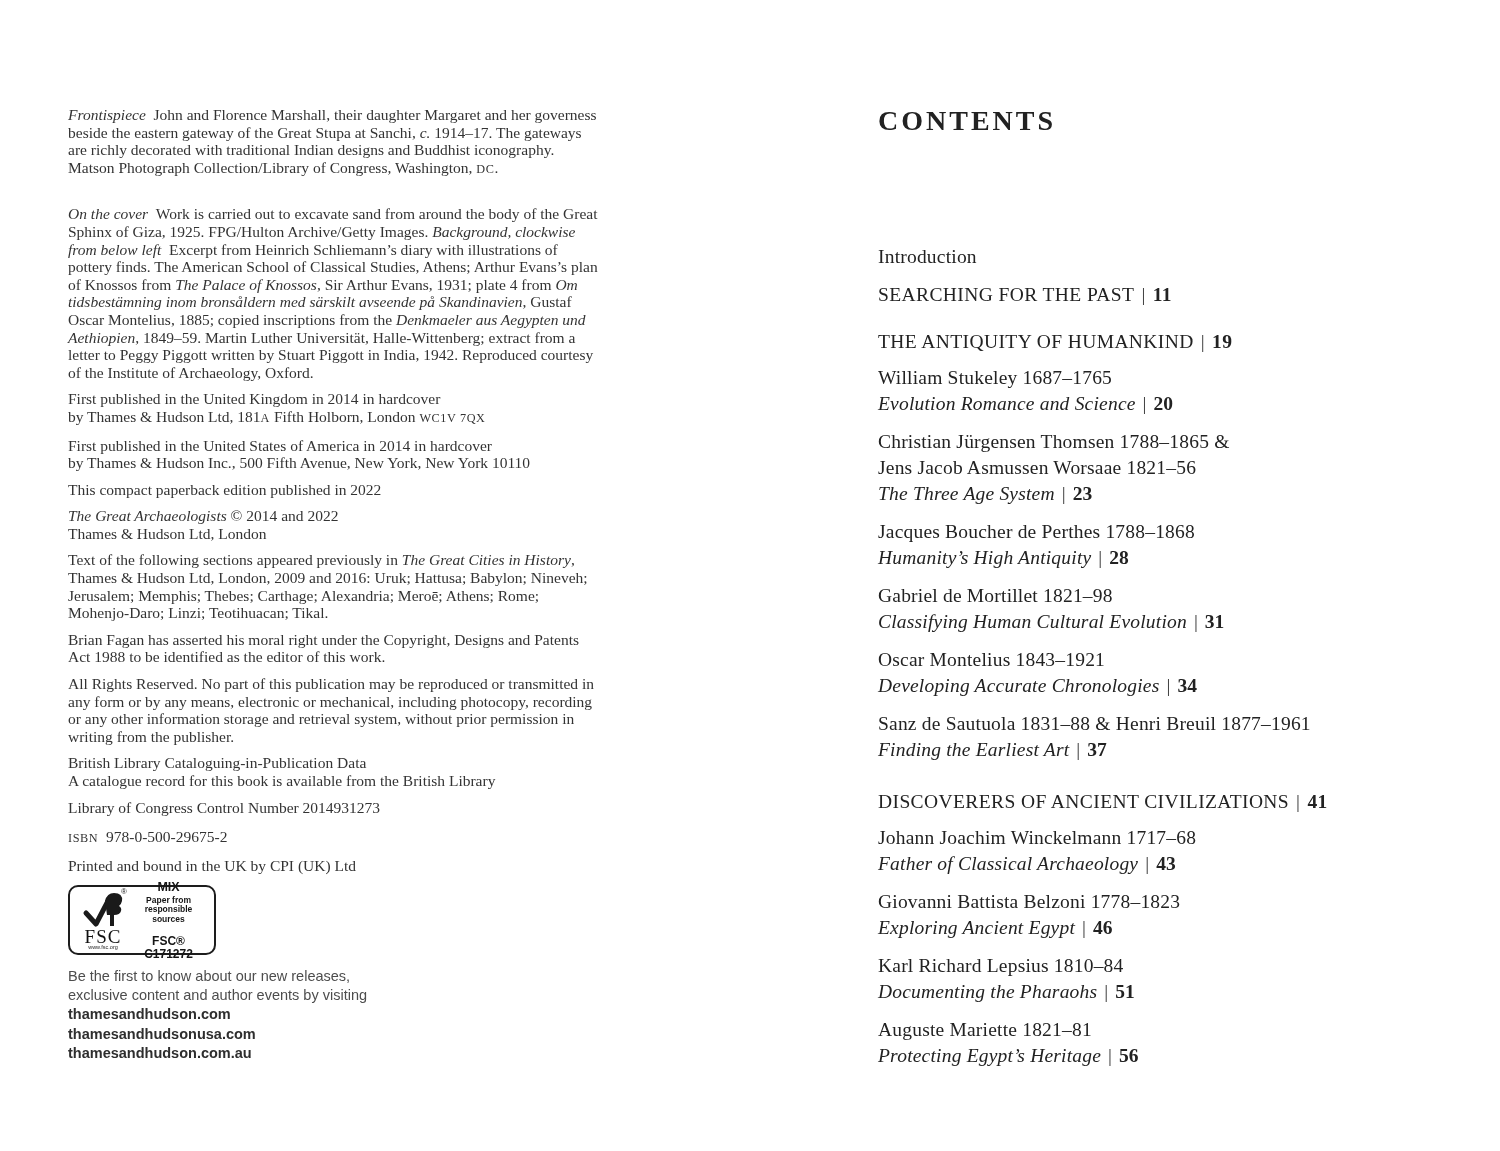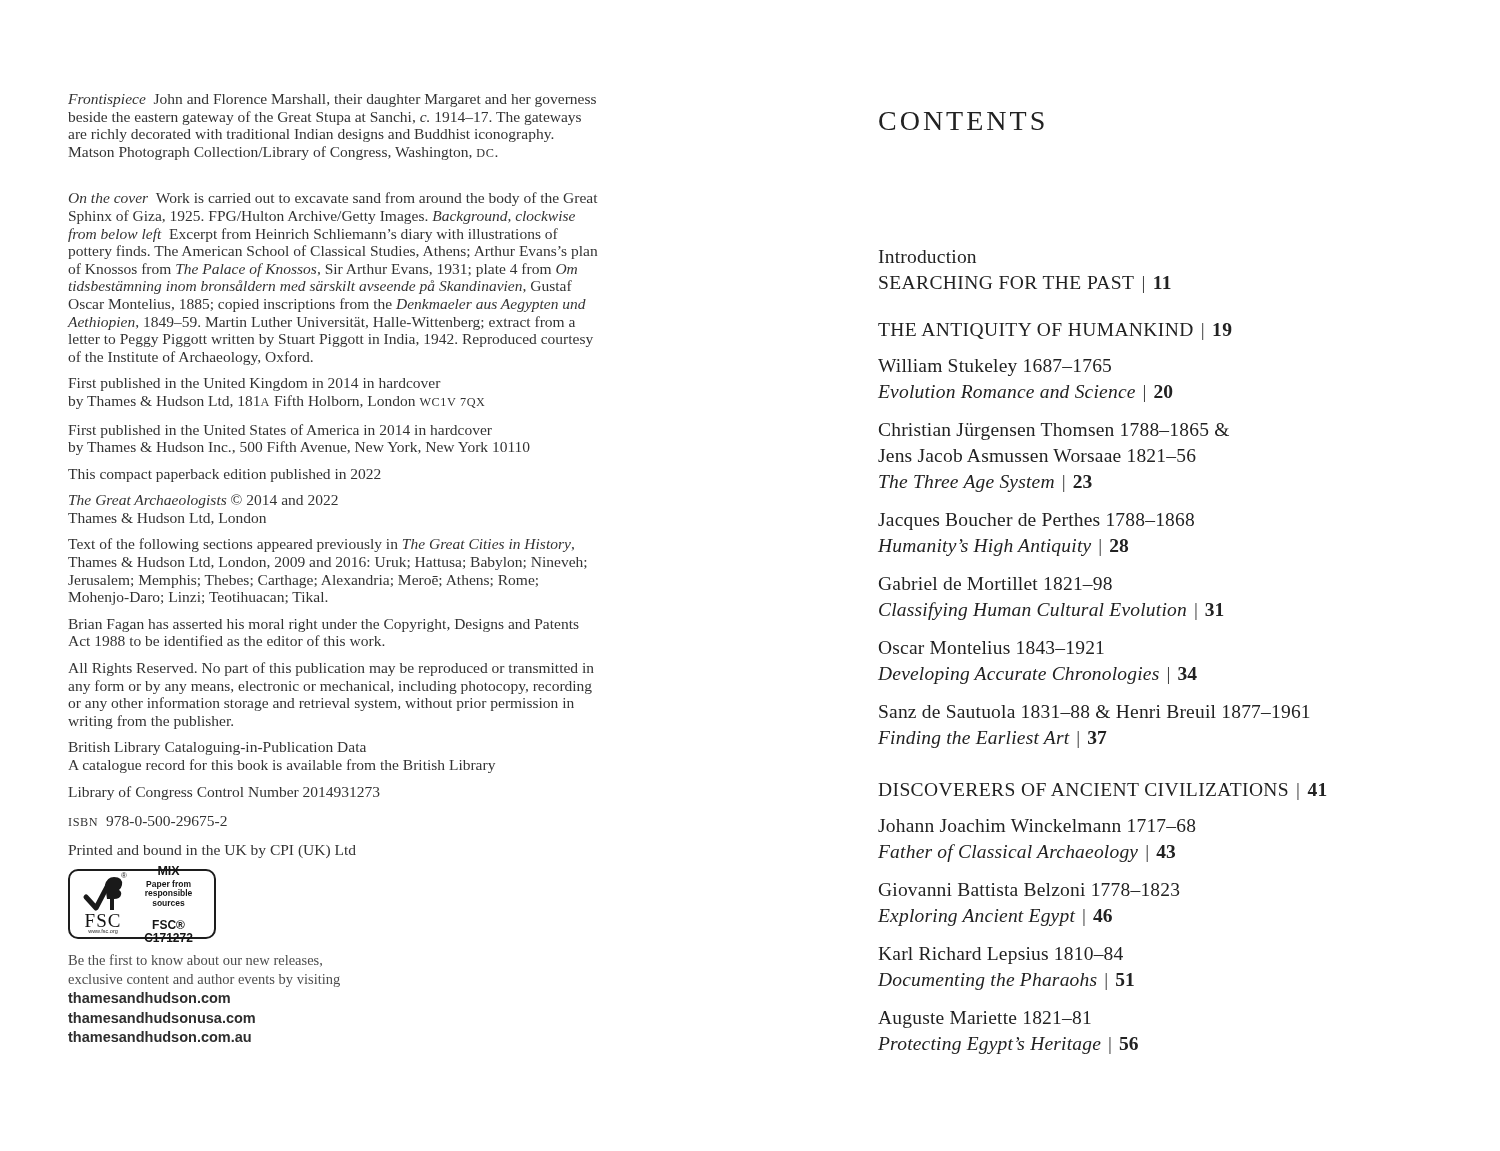--- a/index.html
+++ b/index.html
@@ -2,21 +2,21 @@
 <html><head>
 <meta charset="utf-8">
 <style>
   html,body{margin:0;padding:0;}
   body{
     width:1500px;height:1151px;background:#ffffff;position:relative;overflow:hidden;
     font-family:"Liberation Serif","DejaVu Serif",serif;color:#333;
     -webkit-font-smoothing:antialiased;
   }
   
-  .page-left{position:absolute;left:68px;top:90px;width:530px;}
+  .page-left{position:absolute;left:68px;top:106px;width:530px;}
   .page-left p{margin:0 0 9px;font-size:15.5px;line-height:17.6px;color:#333;}
   .page-left p.mb-lg{margin-bottom:27px;}
   .page-left p.mb-md{margin-bottom:12px;}
   .sc{text-transform:uppercase;font-size:79%;letter-spacing:.6px;}
 
   
   .fsc-box{
     margin-top:11px;width:148px;height:70px;border:2px solid #1d1d1d;border-radius:10px;
     display:flex;align-items:center;box-sizing:border-box;padding:4px 6px 4px 7px;
   }
@@ -25,32 +25,32 @@
   .fsc-reg{position:absolute;top:-3px;right:2px;font-size:8px;color:#1d1d1d;font-family:"Liberation Sans",sans-serif;}
   .fsc-brand{font-size:19px;letter-spacing:1px;color:#111;line-height:15px;margin-top:1px;}
   .fsc-url{font-size:5.5px;color:#2a2a2a;font-family:"Liberation Sans",sans-serif;line-height:7px;}
   .fsc-right{flex:1;text-align:center;font-family:"Liberation Sans",sans-serif;color:#161616;}
   .fsc-mix{font-size:12.5px;font-weight:700;line-height:14px;}
   .fsc-desc{font-size:8.5px;font-weight:700;line-height:9.5px;margin-top:2px;white-space:pre-line;}
   .fsc-code{font-size:12px;font-weight:700;line-height:13px;margin-top:11px;}
 
   
   .promo{margin-top:12px;font-family:"Liberation Sans",sans-serif;}
-  .promo-lines div{font-size:14.5px;line-height:19px;color:#4d4d4d;font-family:Liberation Serif, serif;}
+  .promo-lines div{font-size:14.5px;line-height:19px;color:#4d4d4d;}
   .promo-urls div{font-size:14.5px;line-height:19.5px;color:#2e2e2e;font-weight:700;}
 
   
   .page-right{position:absolute;left:878px;top:104px;width:575px;color:#222;}
-  .contents-title{font-size:28px;font-weight:400;letter-spacing:3px;margin:0 0 106px;line-height:34px;}
+  .contents-title{font-size:28px;font-weight:700;letter-spacing:3px;margin:0 0 106px;line-height:34px;}
   .toc{font-size:19.5px;line-height:26px;}
   .toc-block{margin:0 0 12px;}
   .toc-block.chapter{margin-top:21px;margin-bottom:10px;}
   .toc-block.chapter.sp{margin-top:26px;}
   .toc-block:first-child{margin-top:0;}
-  .toc-caps{letter-spacing:.4px;}
+  .toc-caps{letter-spacing:.4px;margin-top:12px;}
   .toc-pre{letter-spacing:.2px;}
   .toc-name{letter-spacing:.2px;}
   .toc-sub i{letter-spacing:.2px;}
   .pipe{font-style:normal;font-weight:400;color:#3a3a3a;padding:0 7px;}
   .pg{font-style:normal;font-weight:700;}
 </style>
 </head>
 <body>
 
 <main>

